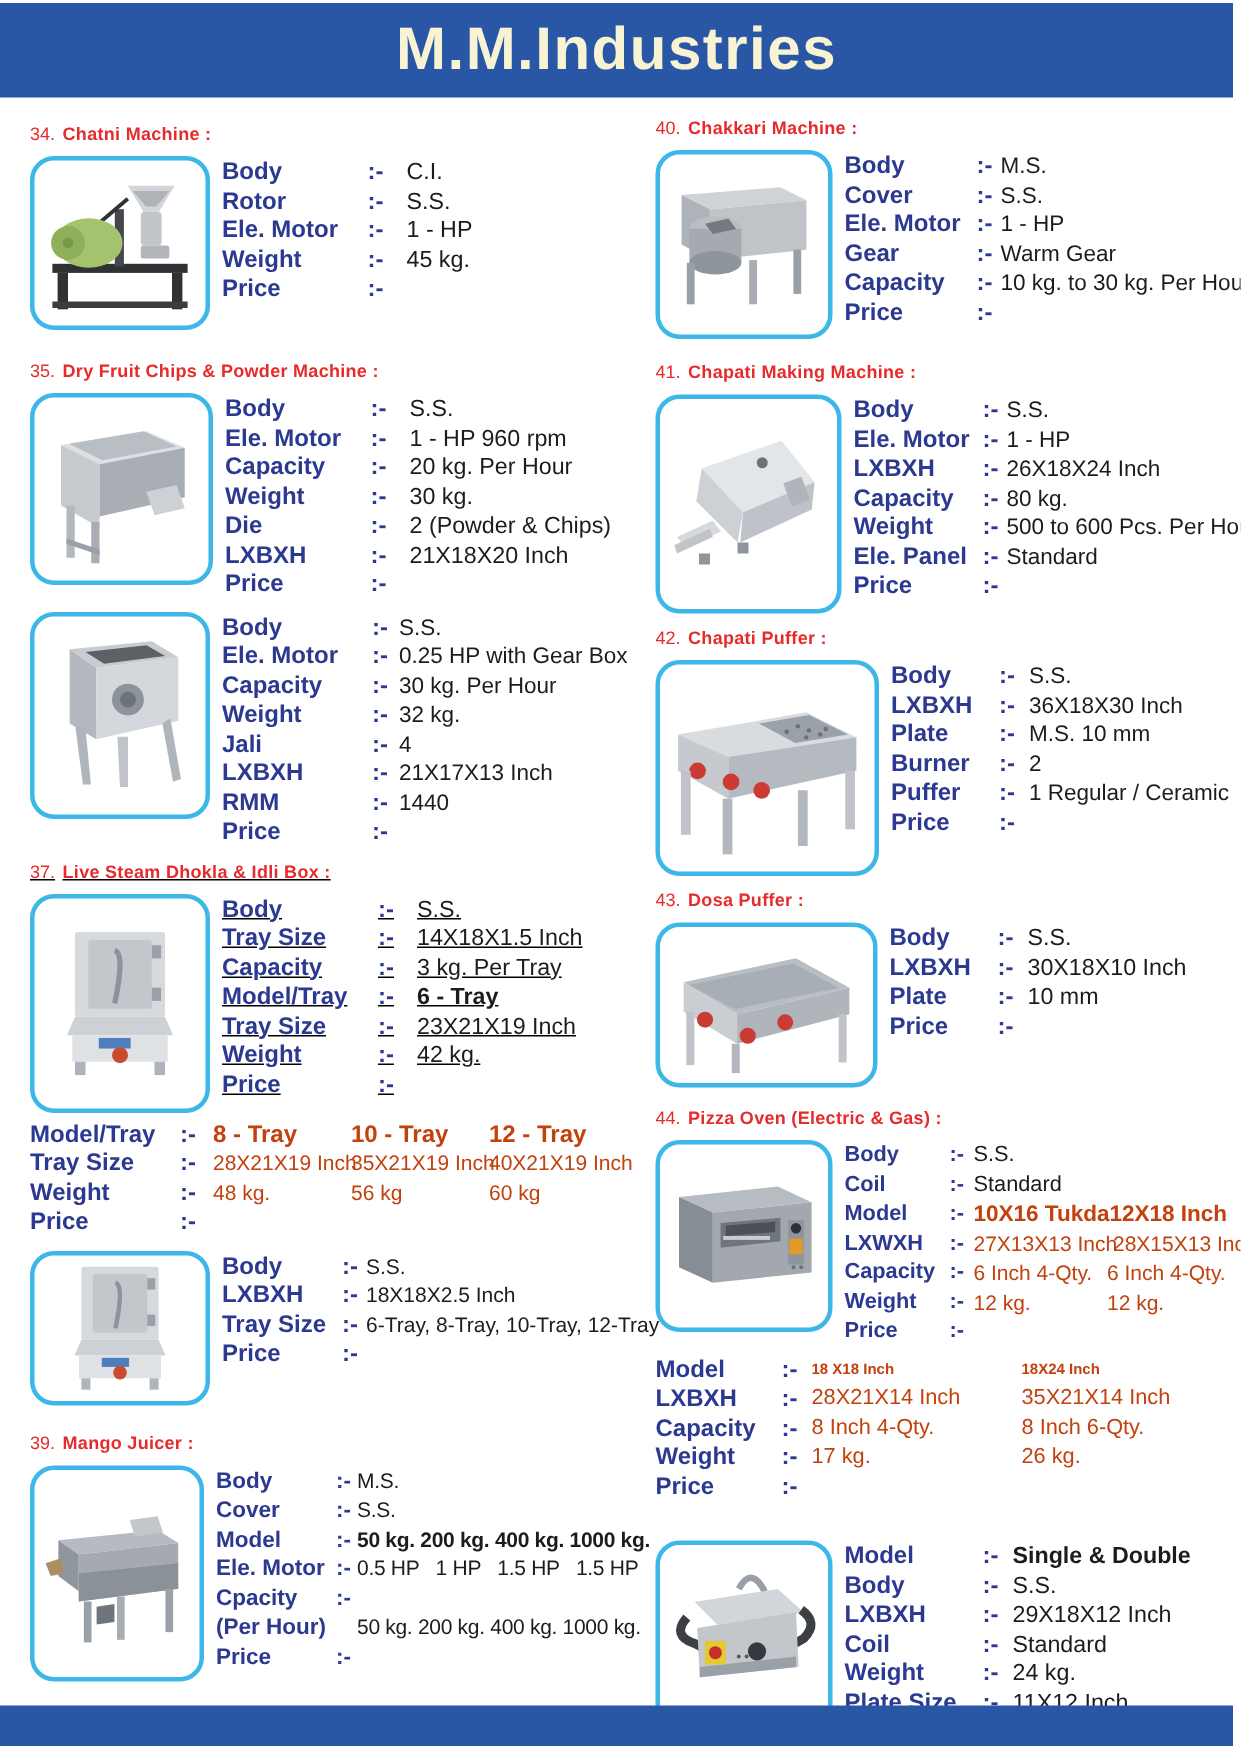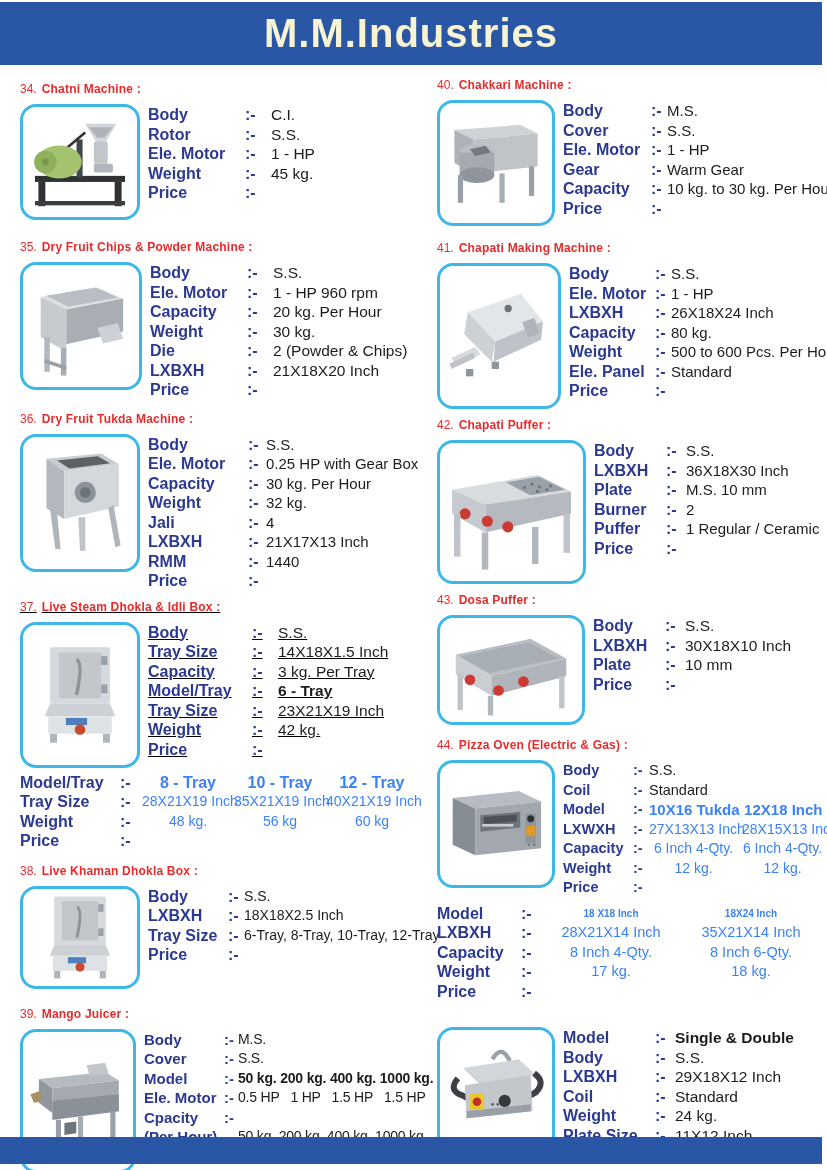--- a/index.html
+++ b/index.html
@@ -31,21 +31,21 @@
     margin-right:8px;display:flex;align-items:center;justify-content:center;overflow:hidden;
   }
   .photo svg{display:block;}
 
   .specs{flex:1;padding-top:1px;min-width:0;}
   .spec-row{display:flex;align-items:flex-start;font-size:16px;line-height:19.5px;}
   .lbl{flex:none;width:97px;color:#2b3990;font-weight:bold;}
   .lbl2{display:block;}
   .sep{flex:none;width:26px;color:#2b3990;font-weight:bold;}
   .val{color:#1c1c1c;font-size:15.5px;white-space:pre-wrap;}
-  .cell{color:#3b82f6;text-align:center;white-space:nowrap;}
+  .cell{color:#c2410c;white-space:nowrap;}
   .spec-row.bold .val,.spec-row.bold .cell{font-weight:bold;}
   .two-line .val{margin-top:19px;}
 
   .product{margin-bottom:14px;}
   .p34{margin-bottom:16px;}
   .p35{margin-bottom:8px;}
   .p36{margin-bottom:5px;}
   .p36 .lbl{width:100px;}
   .p36 .sep{width:18px;}
   .p36 .val{font-size:15px;white-space:nowrap;}
@@ -211,23 +211,20 @@
             <div class="spec-row">
               <span class="lbl">Price</span>
               <span class="sep">:-</span>
               <span class="val"></span>
             </div>
           </div>
       </div>
     </section>
 
     <section class="product p36">
-      <h2 class="title">
-        <span class="num">36.</span><span class="name">Dry Fruit Tukda Machine :</span>
-      </h2>
       <div class="card-body">
         <div class="photo" style="width:114px;height:132px">
           <svg viewBox="0 0 120 120" width="106" height="124">
             <polygon points="22,10 84,4 104,16 42,24" fill="#c7ccd1"></polygon>
             <polygon points="34,12 80,7 94,15 48,21" fill="#5d6166"></polygon>
             <polygon points="22,10 42,24 42,78 22,66" fill="#b4b9bf"></polygon>
             <polygon points="42,24 104,16 104,64 42,78" fill="#d4d7db"></polygon>
             <circle cx="66" cy="48" r="12" fill="#8d939a"></circle>
             <circle cx="66" cy="48" r="6" fill="#6d737a"></circle>
             <polygon points="26,66 32,112 38,112 34,70" fill="#b0b5bb"></polygon>
@@ -365,23 +362,20 @@
         <div class="spec-row">
           <span class="lbl">Price</span>
           <span class="sep">:-</span>
           <span class="cell"></span>
           <span class="cell"></span>
           <span class="cell"></span>
         </div>
       </div>
 
     <section class="product p38">
-      <h2 class="title">
-        <span class="num">38.</span><span class="name">Live Khaman Dhokla Box :</span>
-      </h2>
       <div class="card-body">
         <div class="photo" style="width:114px;height:97px">
           <svg viewBox="0 0 120 120" width="92" height="91">
             <rect x="26" y="6" width="68" height="64" rx="2" fill="#d6d9dd"></rect>
             <rect x="36" y="12" width="48" height="52" rx="2" fill="#c3c7cc"></rect>
             <path d="M56 20 q8 2 0 40" stroke="#8d939a" stroke-width="4" fill="none"></path>
             <rect x="84" y="16" width="7" height="10" fill="#9aa0a7"></rect>
             <rect x="84" y="48" width="7" height="10" fill="#9aa0a7"></rect>
             <polygon points="26,70 94,70 100,84 20,84" fill="#cdd1d5"></polygon>
             <polygon points="24,84 96,84 96,104 24,104" fill="#dfe2e5"></polygon>
@@ -771,21 +765,21 @@
         <div class="spec-row">
           <span class="lbl">Capacity</span>
           <span class="sep">:-</span>
           <span class="cell">8 Inch 4-Qty.</span>
           <span class="cell">8 Inch 6-Qty.</span>
         </div>
         <div class="spec-row">
           <span class="lbl">Weight</span>
           <span class="sep">:-</span>
           <span class="cell">17 kg.</span>
-          <span class="cell">18 kg.</span>
+          <span class="cell">26 kg.</span>
         </div>
         <div class="spec-row">
           <span class="lbl">Price</span>
           <span class="sep">:-</span>
           <span class="cell"></span>
           <span class="cell"></span>
         </div>
       </div>
 
     <section class="product p45">

